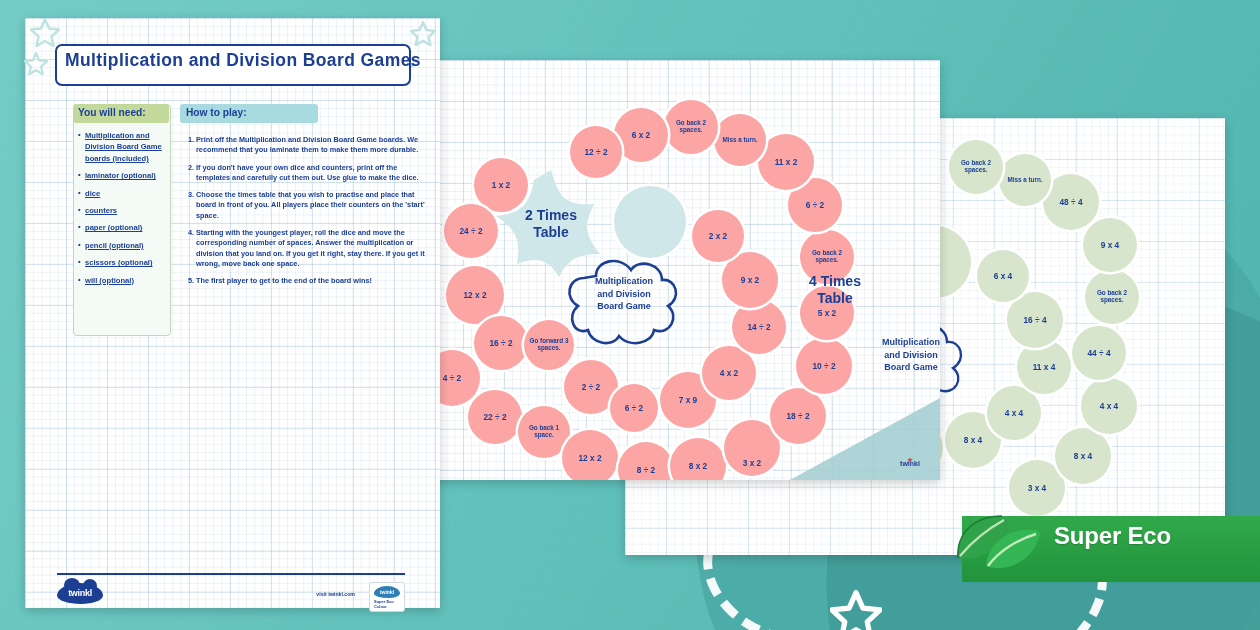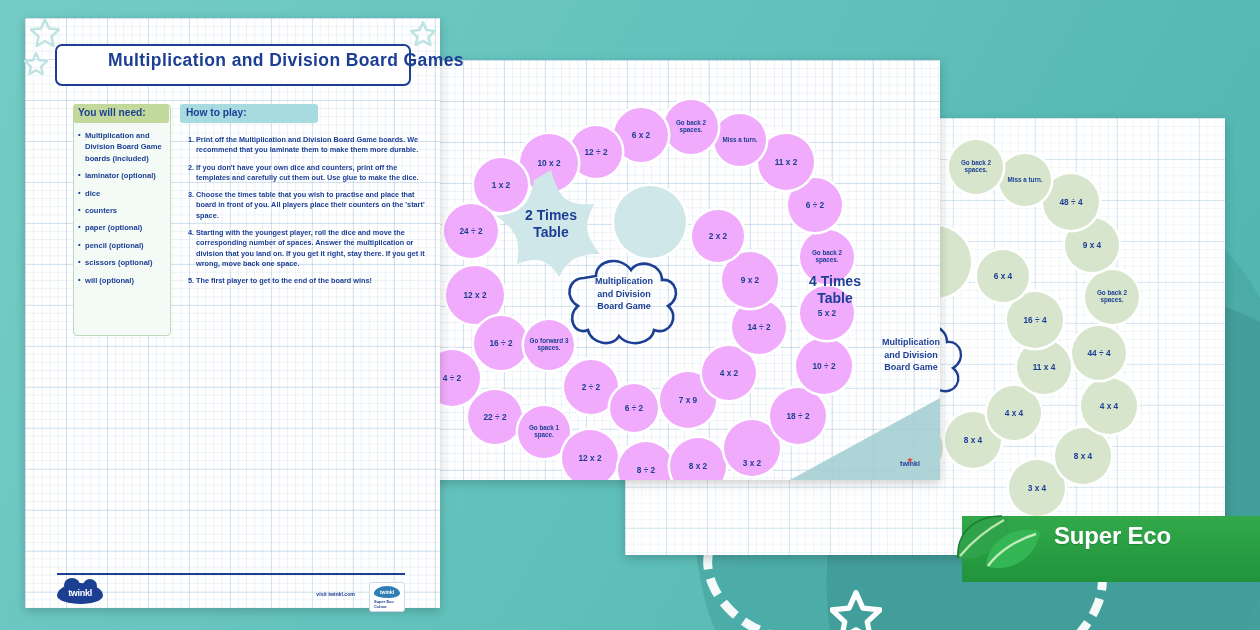--- a/index.html
+++ b/index.html
@@ -51,29 +51,29 @@
       linear-gradient(to right, rgba(150,190,215,.14) 1px, transparent 1px),
       linear-gradient(to bottom, rgba(150,190,215,.14) 1px, transparent 1px);}
 
   
   #sheet-instructions{left:25px;top:18px;width:415px;height:590px;}
   .s1-inner{position:absolute;inset:0;}
   .title-box{position:absolute;left:30px;top:26px;width:352px;height:38px;
     border:2px solid #1c3f94;border-radius:7px;background:#ffffff;}
   .title-text{position:absolute;left:40px;top:32px;width:340px;
     font-family:"Liberation Sans", sans-serif;font-weight:bold;font-size:17.5px;
-    color:#1c3f94;letter-spacing:.4px;white-space:nowrap;margin-left:43px;}
+    color:#1c3f94;letter-spacing:.4px;white-space:nowrap;}
 
   .need-panel{position:absolute;left:48px;top:86px;width:96px;height:230px;
     background:#f4fbf6;border:1px solid #bcd9b9;border-radius:4px;}
   .need-head{position:absolute;left:48px;top:86px;width:96px;height:19px;
     background:#c3d99c;border-radius:3px;}
   .need-head span{display:block;padding:3px 0 0 5px;font-size:10.2px;font-weight:bold;color:#1c3f94;}
   .need-list{position:absolute;left:53px;top:112px;width:88px;
-    font-size:7.6px;line-height:11.4px;color:#1c3f94;font-weight:bold;}
+    font-size:7.6px;line-height:11.4px;color:#1c3f94;font-weight:bold;text-decoration:underline;}
   .need-list li{margin:0 0 6px 0;list-style:none;position:relative;padding-left:7px;}
   .need-list li:before{content:"\2022";position:absolute;left:0;top:-1px;}
   .need-list{padding:0;margin:0;}
 
   .how-head{position:absolute;left:155px;top:86px;width:138px;height:19px;
     background:#a8dbe0;border-radius:3px;}
   .how-head span{display:block;padding:3px 0 0 6px;font-size:10.2px;font-weight:bold;color:#1c3f94;}
   .how-list{position:absolute;left:157px;top:117px;width:232px;margin:0;padding:0 0 0 14px;
     font-size:7.3px;line-height:10.3px;color:#1c3f94;font-weight:bold;}
   .how-list li{margin:0 0 7px 0;}
@@ -101,21 +101,21 @@
   
   #sheet-board-green{left:625px;top:118px;width:600px;height:437px;}
   
   #sheet-board-blue{left:340px;top:60px;width:600px;height:420px;}
 
   .board{position:absolute;inset:0;overflow:hidden;}
   .node{position:absolute;display:flex;align-items:center;justify-content:center;
     text-align:center;border-radius:50%;
     color:#1c3f94;font-weight:bold;line-height:1.05;
     font-family:"Liberation Sans", sans-serif;}
-  .board.blue .node{background:#f0abfc;box-shadow:0 0 0 2.5px #ffffff;}
+  .board.blue .node{background:#fca5a5;box-shadow:0 0 0 2.5px #ffffff;}
   .board.green .node{background:#d7e5cd;box-shadow:0 0 0 2.5px #ffffff;}
   .node.n1{font-size:8.3px;}
   .node.n2{font-size:6.3px;}
   .node.big{font-size:15.5px;letter-spacing:.3px;}
 
   .star-label{position:absolute;display:flex;align-items:center;justify-content:center;
     color:#1c3f94;font-weight:bold;text-align:center;font-size:14px;line-height:1.25;}
   .star-label .shape{position:absolute;inset:0;}
   .star-label .txt{position:relative;z-index:2;}
 
@@ -191,21 +191,21 @@
         </div>
         <div class="node n1" style="left: 456px; top: 260px; width: 56px; height: 56px;">
           <span style="padding: 0px 4px;">4 x 4</span>
         </div>
         <div class="node n1" style="left: 447px; top: 208px; width: 54px; height: 54px;">
           <span style="padding: 0px 4px;">44 ÷ 4</span>
         </div>
         <div class="node n2" style="left: 460px; top: 152px; width: 54px; height: 54px;">
           <span style="padding: 0px 4px;">Go back 2 spaces.</span>
         </div>
-        <div class="node n1" style="left: 440px; top: 100px; width: 54px; height: 54px; text-align: center;">
+        <div class="node n1" style="left: 458px; top: 100px; width: 54px; height: 54px; text-align: center;">
           <span style="padding: 0px 4px;">9 x 4</span>
         </div>
         <div class="node n1" style="left: 418px; top: 56px; width: 56px; height: 56px;">
           <span style="padding: 0px 4px;">48 ÷ 4</span>
         </div>
         <div class="node n2" style="left: 374px; top: 36px; width: 52px; height: 52px;">
           <span style="padding: 0px 4px;">Miss a turn.</span>
         </div>
         <div class="node n2" style="left: 324px; top: 22px; width: 54px; height: 54px;">
           <span style="padding: 0px 4px;">Go back 2 spaces.</span>
@@ -315,23 +315,20 @@
           <span style="padding: 0px 4px;">Miss a turn.</span>
         </div>
         <div class="node n2" style="left: 324px; top: 40px; width: 54px; height: 54px;">
           <span style="padding: 0px 4px;">Go back 2 spaces.</span>
         </div>
         <div class="node n1" style="left: 274px; top: 48px; width: 54px; height: 54px;">
           <span style="padding: 0px 4px;">6 x 2</span>
         </div>
         <div class="node n1" style="left: 230px; top: 66px; width: 52px; height: 52px;">
           <span style="padding: 0px 4px;">12 ÷ 2</span>
-        </div>
-        <div class="node n1" style="left: 180px; top: 74px; width: 58px; height: 58px;">
-          <span style="padding: 0px 4px;">10 x 2</span>
         </div>
         <div class="node n1" style="left: 134px; top: 98px; width: 54px; height: 54px;">
           <span style="padding: 0px 4px;">1 x 2</span>
         </div>
         <div class="node n1" style="left: 104px; top: 144px; width: 54px; height: 54px;">
           <span style="padding: 0px 4px;">24 ÷ 2</span>
         </div>
         <div class="node n1" style="left: 106px; top: 206px; width: 58px; height: 58px;">
           <span style="padding: 0px 4px;">12 x 2</span>
         </div>

